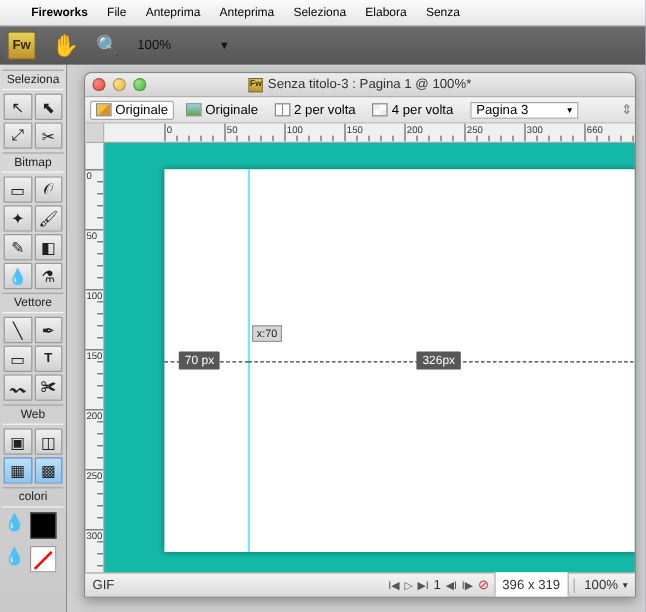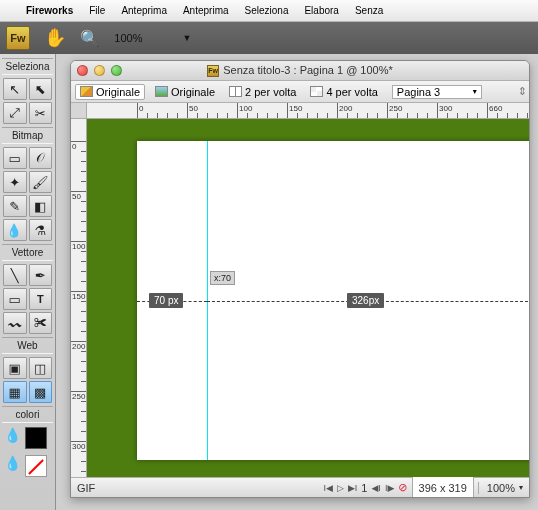--- a/index.html
+++ b/index.html
@@ -62,21 +62,21 @@
 .rulercorner { width:16px; background:#D6D6D6; border-right:1px solid #AAA; }
 .hruler { flex:1; background:#F0F0F0; position:relative; overflow:hidden; font-size:8px; color:#333; }
 .hruler .tick { position:absolute; top:0; bottom:0; border-left:1px solid #666; }
 .hruler .tlabel { position:absolute; top:1px; font-size:8px; }
 
 .canvasrow { flex:1; display:flex; overflow:hidden; background:#757575; }
 .vruler { width:16px; background:#F0F0F0; border-right:1px solid #AAA; position:relative; font-size:8px; color:#333; }
 .vruler .tick { position:absolute; left:0; right:0; border-top:1px solid #666; }
 .vruler .tlabel { position:absolute; left:1px; font-size:8px; }
 
-.canvaswrap { flex:1; position:relative; background:#4d7c0f; }
+.canvaswrap { flex:1; position:relative; background:#14b8a6; }
 .canvas { position:absolute; left:50px; top:22px; width:396px; height:319px; background:#fff; box-shadow:0 0 5px rgba(0,0,0,0.4); }
 .vguide { position:absolute; top:0; bottom:0; left:70px; width:1px; background:#00E8F0; }
 .xtip { position:absolute; left:73px; top:130px; background:#D6D6D6; border:1px solid #999; font-size:9px; padding:1px 3px; color:#222; }
 .measureleft { position:absolute; left:0; width:70px; top:160px; border-top:1px dashed #3A3A3A; }
 .measureright { position:absolute; left:70px; right:0; top:160px; border-top:1px dashed #3A3A3A; }
 .mlabel { position:absolute; top:152px; background:#575757; color:#fff; font-size:10px; padding:2px 5px; border-radius:1px; }
 .ml1 { left:12px; }
 .ml2 { left:210px; }
 
 .statusbar { height:20px; background:linear-gradient(#F4F4F4,#DADADA); border-top:1px solid #B0B0B0; display:flex; align-items:center; padding:0 6px; gap:6px; font-size:10px; color:#333; }

